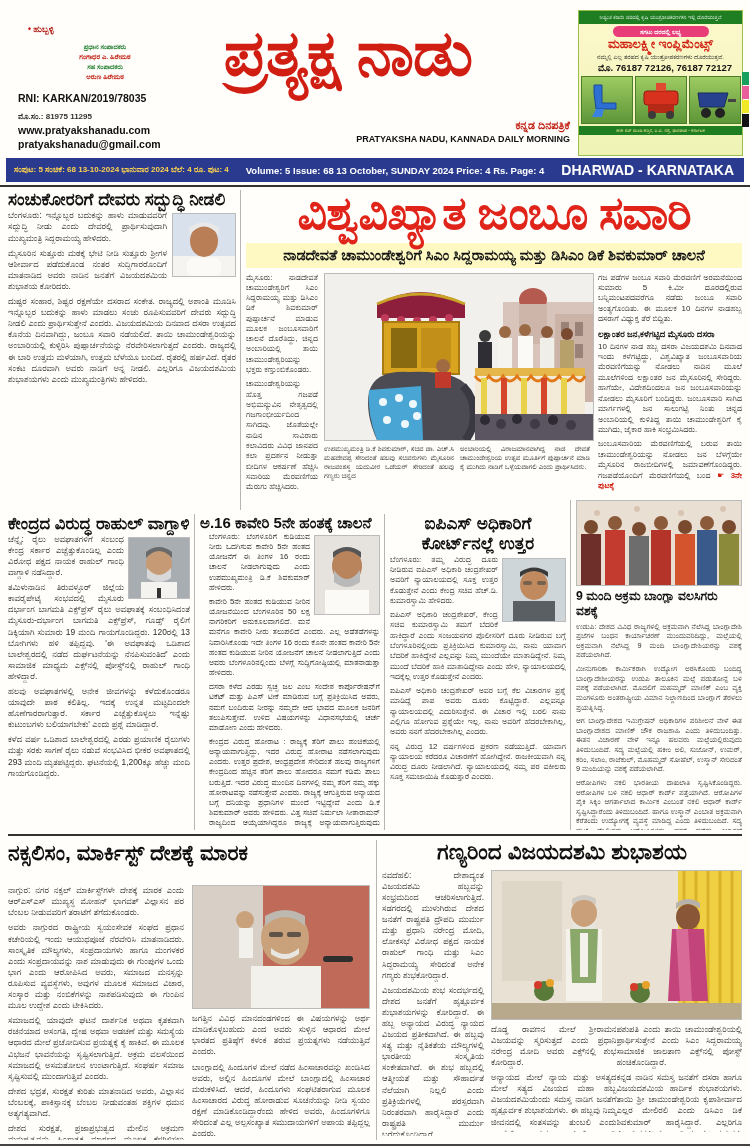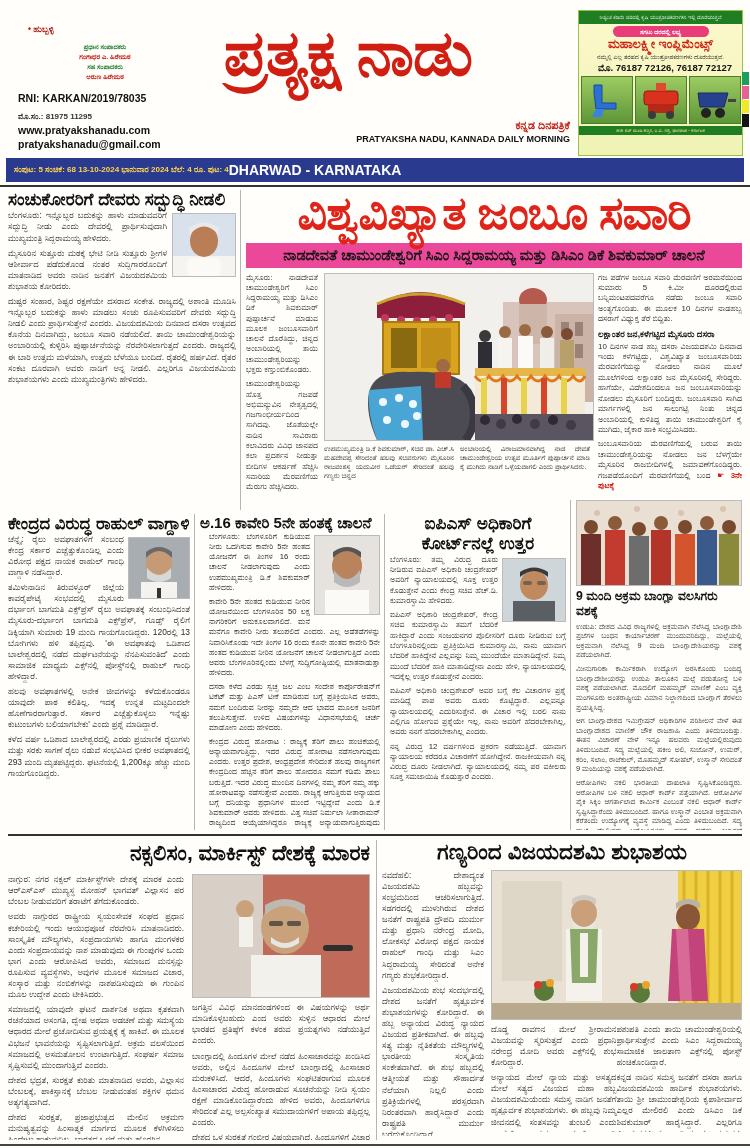--- a/index.html
+++ b/index.html
@@ -49,21 +49,21 @@
   .b{font-size:8.4px;line-height:1.32;text-align:justify;margin:0 0 4px;color:#2c2c2c;}
   .photo{border:1px solid #bbb;display:block;}
   .vline{background:#b5b5b5;width:1px;}
   
   #art1{left:8px;top:190px;width:228px;height:318px;overflow:hidden;}
   #art1 .hl{font-size:17px;}
   #art1 .photo{float:right;margin:2px 0 3px 5px;}
   #div1{left:240px;top:190px;height:320px;}
   #lead{left:246px;top:188px;width:496px;height:322px;overflow:hidden;}
   #lead-hl{font-size:46px;font-weight:800;color:#e0241a;text-align:center;line-height:1.12;letter-spacing:-1px;}
-  #lead-sub{background:#ec4899;font-size:14.5px;font-weight:800;color:#151515;text-align:center;
+  #lead-sub{background:#fef9c3;font-size:14.5px;font-weight:800;color:#151515;text-align:center;
             padding:4px 2px;margin:3px 0 5px;}
   #lead-cols{display:flex;gap:6px;height:232px;overflow:hidden;}
   #lead-left{width:72px;overflow:hidden;}
   #lead-left .b{font-size:7.8px;}
   #lead-mid{width:268px;}
   #lead-cap{display:flex;gap:6px;margin-top:3px;}
   .cap{font-size:7px;line-height:1.3;text-align:justify;color:#222;}
   #lead-right{flex:1;overflow:hidden;}
   #lead-right .b{font-size:7.9px;}
   #lead-right .sub2{font-weight:800;font-size:8.6px;margin:1px 0 2px;color:#111;}
@@ -83,21 +83,21 @@
   #ips .hl{font-size:17px;text-align:center;}
   #ips .photo{float:right;margin:2px 0 3px 4px;}
   #ips .b{font-size:7.8px;}
   #div2c{left:570px;top:500px;height:330px;}
   #ban{left:576px;width:166px;top:500px;height:330px;overflow:hidden;position:absolute;}
   #ban .hl{font-size:12.3px;margin:3px 0 3px;}
   #ban .b{font-size:7.3px;}
   
   #rule3{left:8px;top:834px;width:734px;height:2px;background:#333;}
   #nax{left:8px;top:840px;width:362px;height:300px;overflow:hidden;}
-  #nax .hl{font-size:21px;text-align:right;margin-bottom:9px;}
+  #nax .hl{font-size:21px;text-align:left;margin-bottom:20px;}
   #nax-cols{display:flex;gap:8px;}
   #nax-c1{width:176px;overflow:hidden;height:268px;}
   #nax-c2{width:178px;overflow:hidden;height:268px;}
   #div3{left:376px;top:840px;height:300px;}
   #wish{left:382px;top:840px;width:360px;height:300px;overflow:hidden;}
   #wish .hl{font-size:21.5px;text-align:center;margin-bottom:4px;}
   #wish-cols{display:flex;gap:7px;}
   #wish-c1{width:102px;overflow:hidden;height:266px;}
   #wish-c2{width:251px;}
   #wish-sub{display:flex;margin-top:4px;height:108px;overflow:hidden;}
@@ -164,20 +164,21 @@
     <div class="abs" id="reg">
       <div style="background:#18a05c"></div>
       <div style="background:#e85f9c"></div>
       <div style="background:#f2e926"></div>
       <div style="background:#141414"></div>
     </div>
   </div>
 
   <div class="abs" id="bar">
     <span class="kn">ಸಂಪುಟ: 5  ಸಂಚಿಕೆ: 68  13-10-2024  ಭಾನುವಾರ 2024  ಬೆಲೆ: 4 ರೂ.  ಪುಟ: 4</span>
+    <span class="en">Volume: 5    Issue: 68  13 October, SUNDAY 2024  Price: 4 Rs. Page: 4</span>
     <span class="rg">DHARWAD - KARNATAKA</span>
   </div>
   <div class="abs" id="hrule"></div>
 
   <div class="abs" id="art1">
     <div class="hl">ಸಂಚುಕೋರರಿಗೆ ದೇವರು ಸದ್ಬುದ್ಧಿ ನೀಡಲಿ</div>
     <svg class="photo" width="62" height="62" style="float:right;margin:3px 0 3px 5px" viewBox="0 0 62 62">
       <rect width="62" height="62" fill="#d9e2ec"></rect>
         <rect y="42" width="62" height="20" fill="#f6f4f0"></rect>
       <ellipse cx="31" cy="27" rx="14" ry="16" fill="#b97e55"></ellipse>

